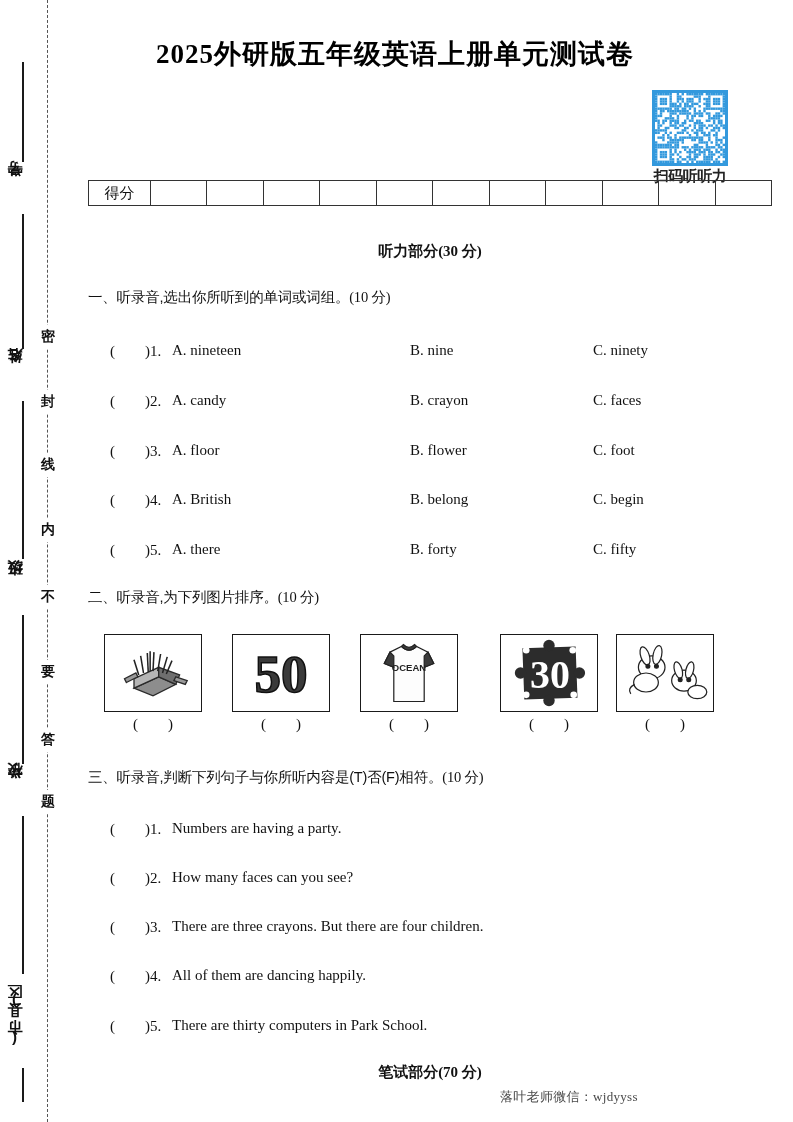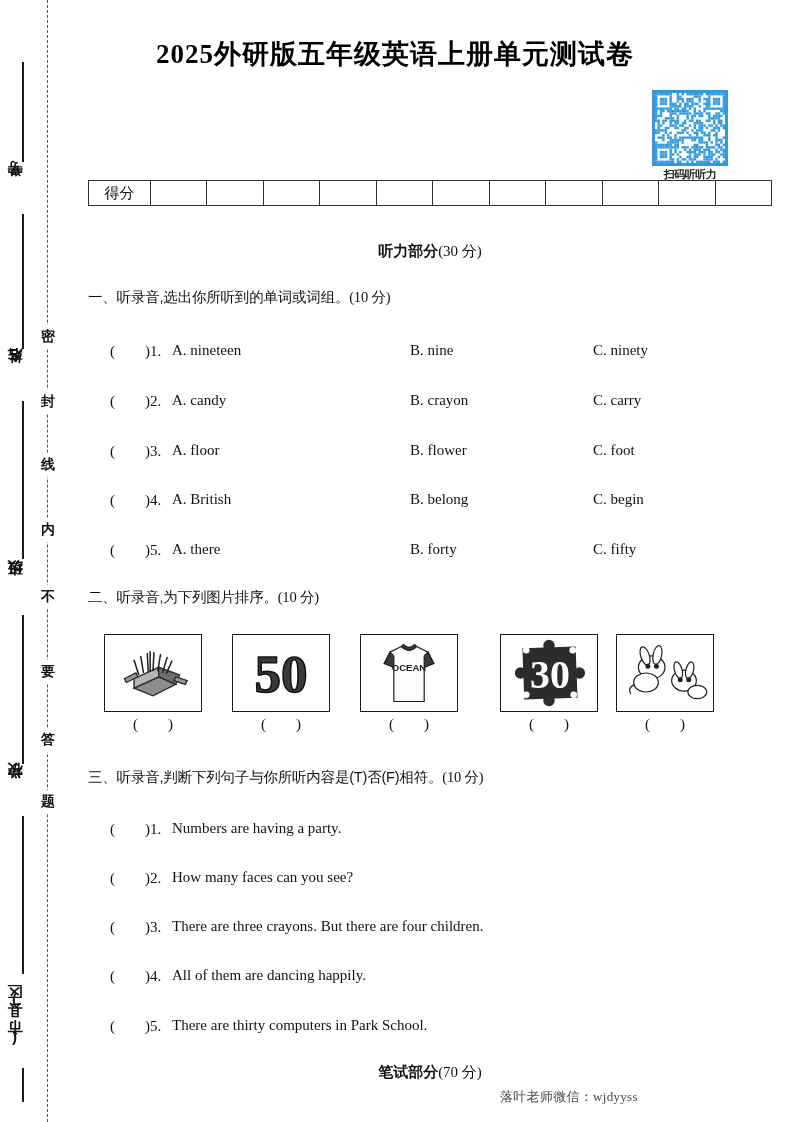--- a/index.html
+++ b/index.html
@@ -66,21 +66,21 @@
   
   .qr-wrap { position: absolute; left: 648px; top: 90px; width: 84px; }
   .qr-img {
     width: 76px; height: 76px; margin: 0 auto;
     background:#ffffff;
     border: 3px solid #3399dd;
   }
   .qr-caption {
     margin-top: 1px; text-align: center;
     font-family: "Liberation Sans", "DejaVu Sans", sans-serif;
-    font-size: 11px; font-weight: bold; color: #222; letter-spacing: -0.5px;
+    font-size: 15px; font-weight: bold; color: #222; letter-spacing: -0.5px;
   }
 
   
   .score-table {
     position: absolute; left: 88px; top: 180px;
     width: 684px;
     border-collapse: collapse;
   }
   .score-table td {
     border: 1px solid #333;
@@ -93,21 +93,21 @@
 
   
   .part-banner {
     position: absolute; left: 88px; width: 684px;
     text-align: center;
     font-family: "Liberation Sans", "DejaVu Sans", sans-serif;
     font-weight: bold; font-size: 15px;
   }
   .part-banner .pts {
     font-family: "Liberation Serif", "DejaVu Serif", serif;
-    font-weight: normal;
+    font-weight: bold;
   }
 
   .q-heading {
     position: absolute; left: 88px; width: 690px;
     font-family: "Liberation Sans", "DejaVu Sans", sans-serif;
     font-weight: normal; font-size: 14.5px; letter-spacing: -0.2px;
   }
   .q-heading .pts {
     font-family: "Liberation Serif", "DejaVu Serif", serif;
   }
@@ -703,21 +703,21 @@
       <div class="choice-row" style="top: 342px;">
         <span class="paren">(　　)1.</span>
         <span class="optA">A. nineteen</span>
         <span class="optB">B. nine</span>
         <span class="optC">C. ninety</span>
       </div>
       <div class="choice-row" style="top: 392px;">
         <span class="paren">(　　)2.</span>
         <span class="optA">A. candy</span>
         <span class="optB">B. crayon</span>
-        <span class="optC">C. carry</span>
+        <span class="optC">C. faces</span>
       </div>
       <div class="choice-row" style="top: 442px;">
         <span class="paren">(　　)3.</span>
         <span class="optA">A. floor</span>
         <span class="optB">B. flower</span>
         <span class="optC">C. foot</span>
       </div>
       <div class="choice-row" style="top: 491px;">
         <span class="paren">(　　)4.</span>
         <span class="optA">A. British</span>

